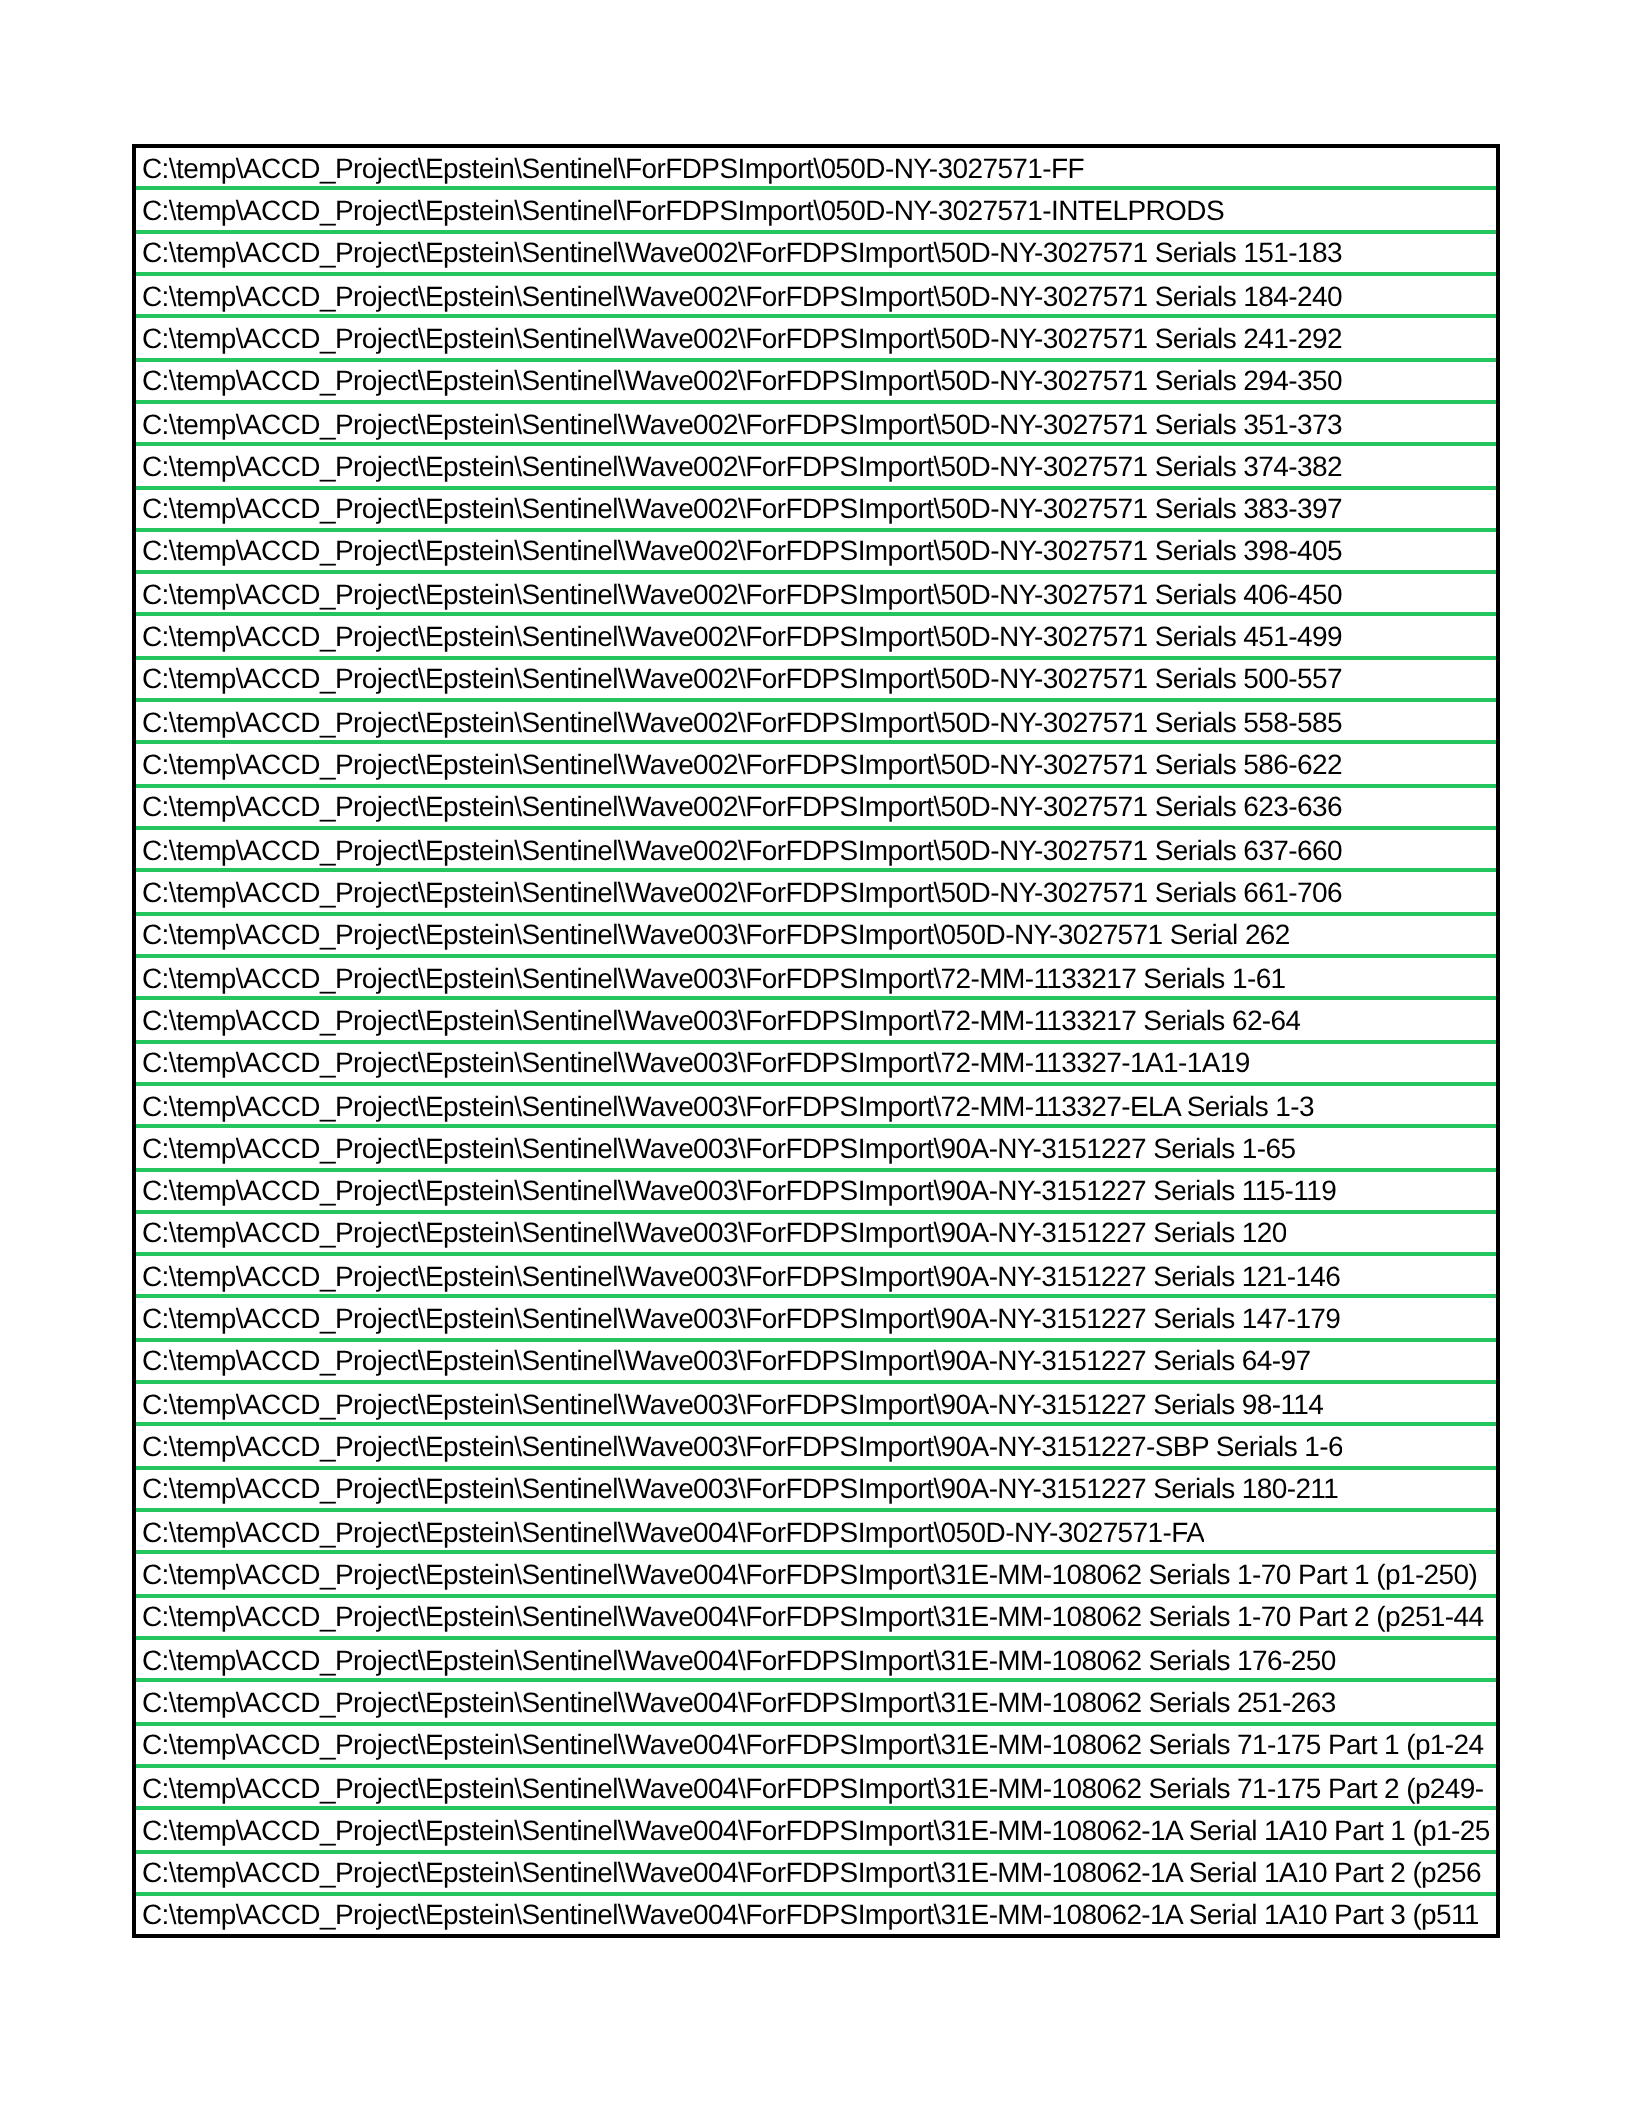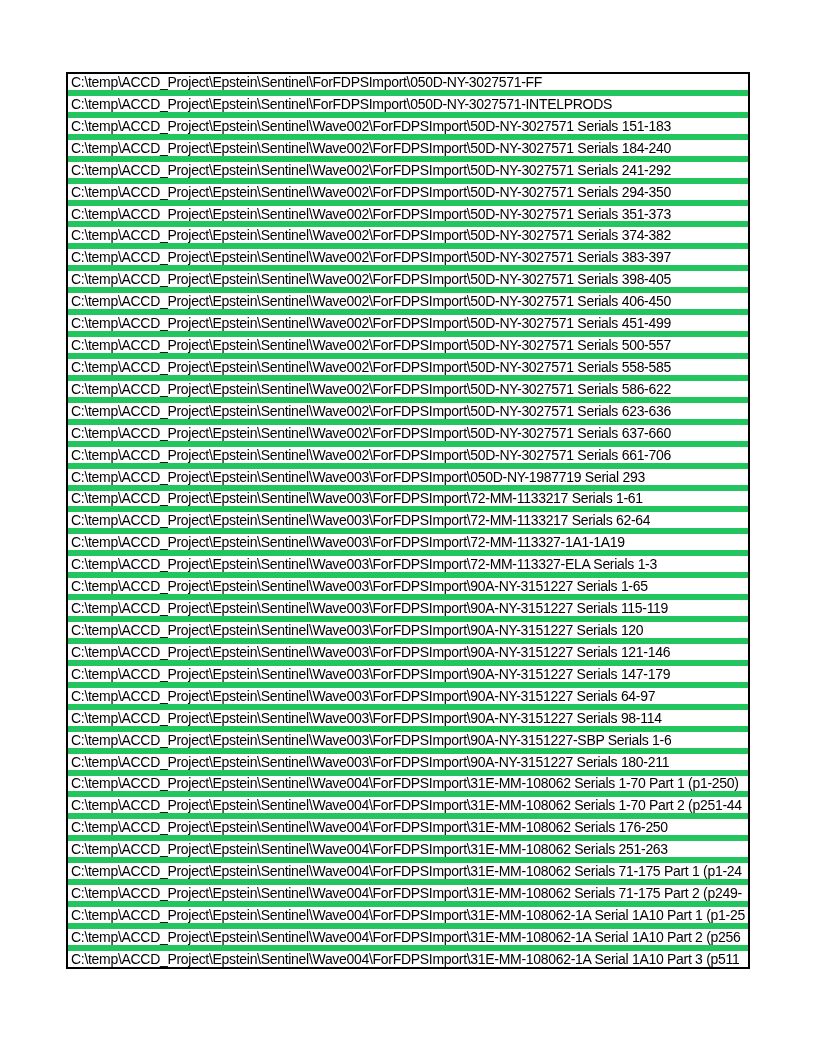--- a/index.html
+++ b/index.html
@@ -7,21 +7,21 @@
     width:816px;height:1056px;background:#ffffff;position:relative;
     font-family:"Liberation Sans",sans-serif;
   }
   .doc-table{
     position:absolute;left:66px;top:72px;width:684px;height:897px;
     box-sizing:border-box;border:2px solid #000000;background:#ffffff;
     display:flex;flex-direction:column;
   }
   .row{
     flex:1 1 0;min-height:0;display:flex;align-items:center;
-    border-bottom:6px solid #22c55e;overflow:hidden;
+    border-bottom:2px solid #22c55e;overflow:hidden;
   }
   .row:last-child{border-bottom:none;}
   .cell{
     padding-left:3px;font-size:14px;letter-spacing:-0.3px;
     white-space:nowrap;color:#000000;overflow:hidden;
   }
 </style>
 </head>
 <body>
 
@@ -75,21 +75,21 @@
     <div class="row">
         <span class="cell">C:\temp\ACCD_Project\Epstein\Sentinel\Wave002\ForFDPSImport\50D-NY-3027571 Serials 623-636</span>
       </div>
     <div class="row">
         <span class="cell">C:\temp\ACCD_Project\Epstein\Sentinel\Wave002\ForFDPSImport\50D-NY-3027571 Serials 637-660</span>
       </div>
     <div class="row">
         <span class="cell">C:\temp\ACCD_Project\Epstein\Sentinel\Wave002\ForFDPSImport\50D-NY-3027571 Serials 661-706</span>
       </div>
     <div class="row">
-        <span class="cell">C:\temp\ACCD_Project\Epstein\Sentinel\Wave003\ForFDPSImport\050D-NY-1987719 Serial 293</span>
+        <span class="cell">C:\temp\ACCD_Project\Epstein\Sentinel\Wave003\ForFDPSImport\050D-NY-3027571 Serial 262</span>
       </div>
     <div class="row">
         <span class="cell">C:\temp\ACCD_Project\Epstein\Sentinel\Wave003\ForFDPSImport\72-MM-1133217 Serials 1-61</span>
       </div>
     <div class="row">
         <span class="cell">C:\temp\ACCD_Project\Epstein\Sentinel\Wave003\ForFDPSImport\72-MM-1133217 Serials 62-64</span>
       </div>
     <div class="row">
         <span class="cell">C:\temp\ACCD_Project\Epstein\Sentinel\Wave003\ForFDPSImport\72-MM-113327-1A1-1A19</span>
       </div>
@@ -117,20 +117,23 @@
     <div class="row">
         <span class="cell">C:\temp\ACCD_Project\Epstein\Sentinel\Wave003\ForFDPSImport\90A-NY-3151227 Serials 98-114</span>
       </div>
     <div class="row">
         <span class="cell">C:\temp\ACCD_Project\Epstein\Sentinel\Wave003\ForFDPSImport\90A-NY-3151227-SBP Serials 1-6</span>
       </div>
     <div class="row">
         <span class="cell">C:\temp\ACCD_Project\Epstein\Sentinel\Wave003\ForFDPSImport\90A-NY-3151227 Serials 180-211</span>
       </div>
     <div class="row">
+        <span class="cell">C:\temp\ACCD_Project\Epstein\Sentinel\Wave004\ForFDPSImport\050D-NY-3027571-FA</span>
+      </div>
+    <div class="row">
         <span class="cell">C:\temp\ACCD_Project\Epstein\Sentinel\Wave004\ForFDPSImport\31E-MM-108062 Serials 1-70 Part 1 (p1-250)</span>
       </div>
     <div class="row">
         <span class="cell">C:\temp\ACCD_Project\Epstein\Sentinel\Wave004\ForFDPSImport\31E-MM-108062 Serials 1-70 Part 2 (p251-44</span>
       </div>
     <div class="row">
         <span class="cell">C:\temp\ACCD_Project\Epstein\Sentinel\Wave004\ForFDPSImport\31E-MM-108062 Serials 176-250</span>
       </div>
     <div class="row">
         <span class="cell">C:\temp\ACCD_Project\Epstein\Sentinel\Wave004\ForFDPSImport\31E-MM-108062 Serials 251-263</span>

